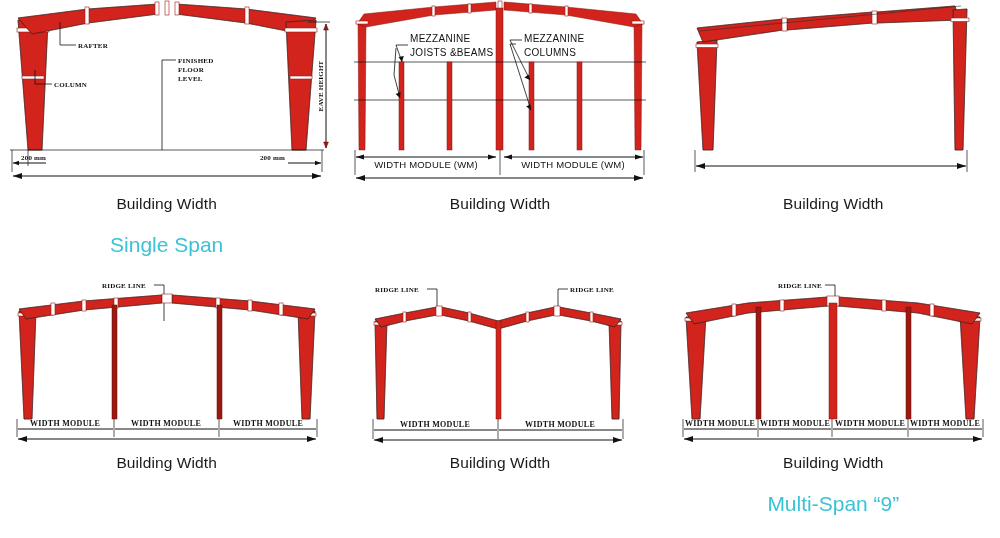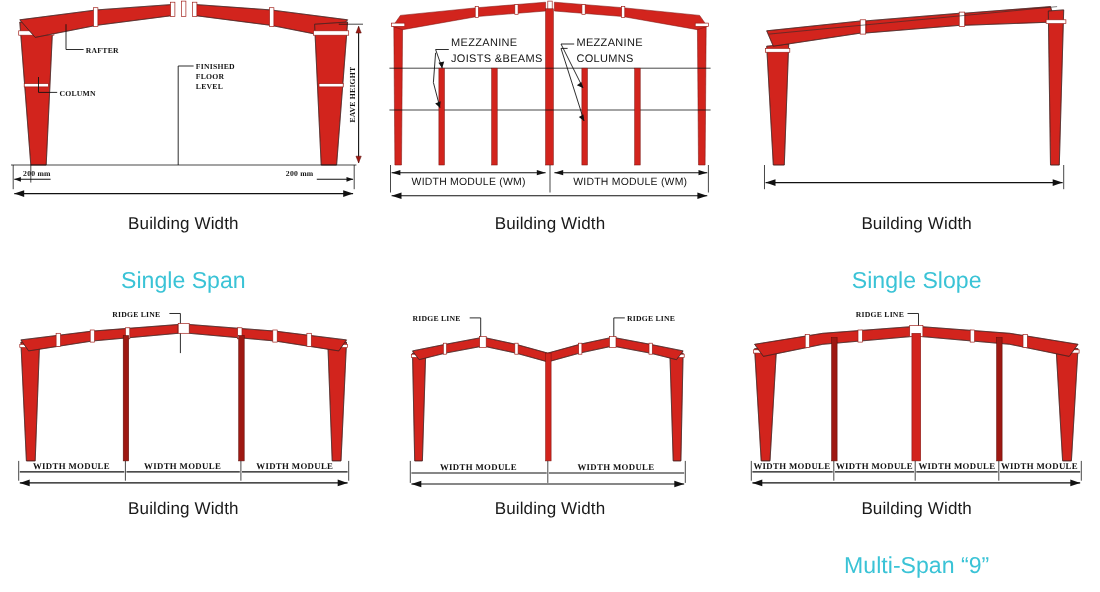--- a/index.html
+++ b/index.html
@@ -37,21 +37,21 @@
     color:#1a1a1a;
     letter-spacing:.1px;
     text-align:left;
     margin-top:-4px;
   }
   .caption{
     font-family:"Liberation Sans", sans-serif;
     font-size:21px;
     color:#3ac3d6;
     text-align:center;
-    margin-top:17px;
+    margin-top:6px;
     white-space:nowrap;
   }
   
   .lbl{font-family:"Liberation Serif", serif;font-size:7px;fill:#111;font-weight:bold;letter-spacing:.2px;}
   .lbl-mez{font-family:"Liberation Sans", sans-serif;font-size:10px;fill:#111;letter-spacing:.3px;}
   .wm{font-family:"Liberation Serif", serif;font-size:8px;fill:#111;font-weight:bold;letter-spacing:.3px;}
   .wm-s{font-family:"Liberation Sans", sans-serif;font-size:9.5px;fill:#111;letter-spacing:.2px;}
   .dimline{stroke:#111;stroke-width:1;fill:none;}
   .thin{stroke:#111;stroke-width:.7;fill:none;}
   .lead{stroke:#111;stroke-width:.8;fill:none;}
@@ -221,21 +221,20 @@
         <line class="outline" x1="16" y1="31" x2="278" y2="6"></line>
 
         <line class="thin" x1="12" y1="150" x2="12" y2="172"></line>
         <line class="thin" x1="284" y1="150" x2="284" y2="172"></line>
         <line class="dimline" x1="13" y1="166" x2="283" y2="166"></line>
         <path d="M13,166 L22,163 L22,169 Z" fill="#111"></path>
         <path d="M283,166 L274,163 L274,169 Z" fill="#111"></path>
       </svg>
     </div>
     <div class="bwidth">Building Width</div>
-    <div class="caption">Single Slope</div>
   </div>
 
   <div class="panel">
     <div class="figure">
       <svg width="326" height="175" viewBox="0 0 326 175">
 
         <text class="lbl" x="98" y="19">RIDGE LINE</text>
         <polyline class="lead" points="150,16 160,16 160,52"></polyline>
 
         <path class="memb" d="M15,42 L32,42 L28,150 L20,150 Z"></path>

